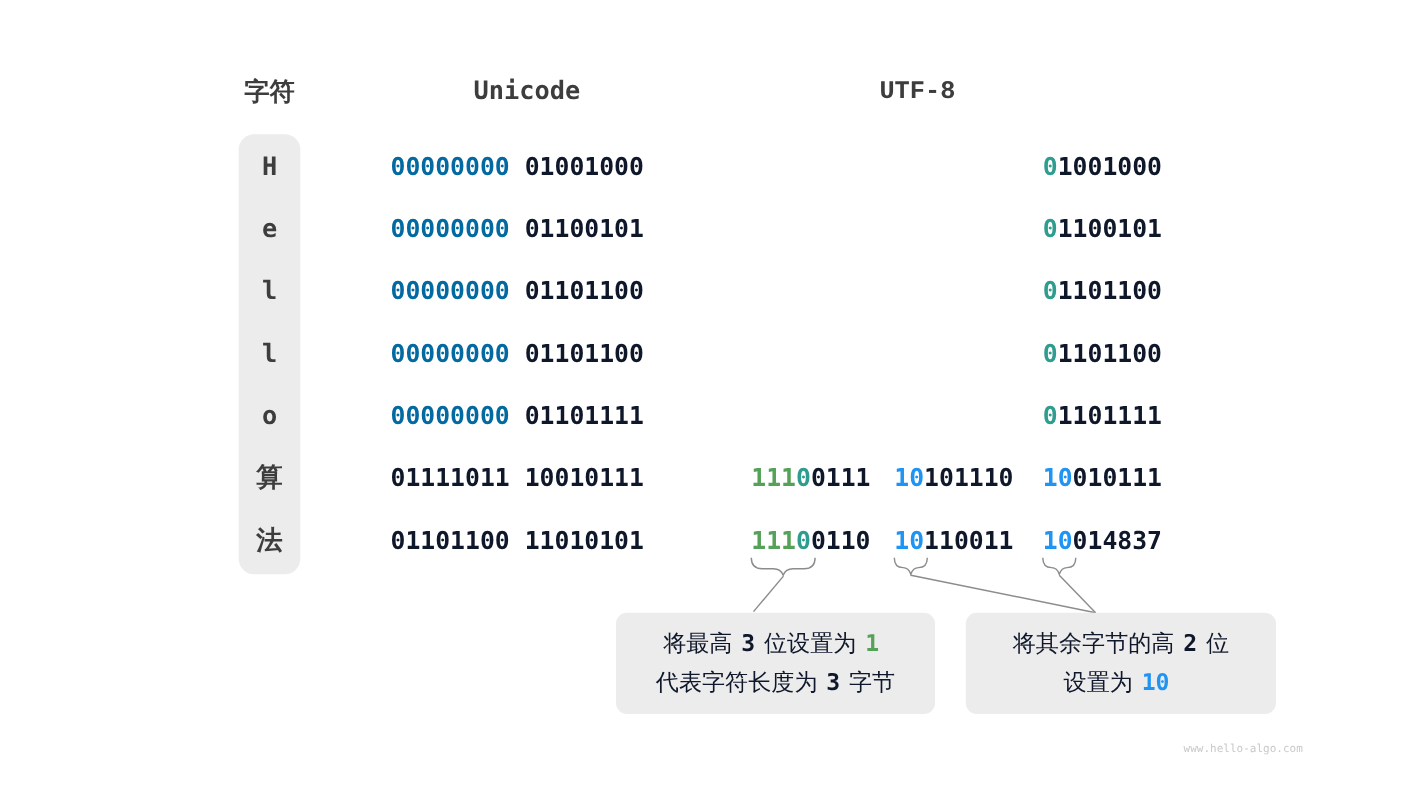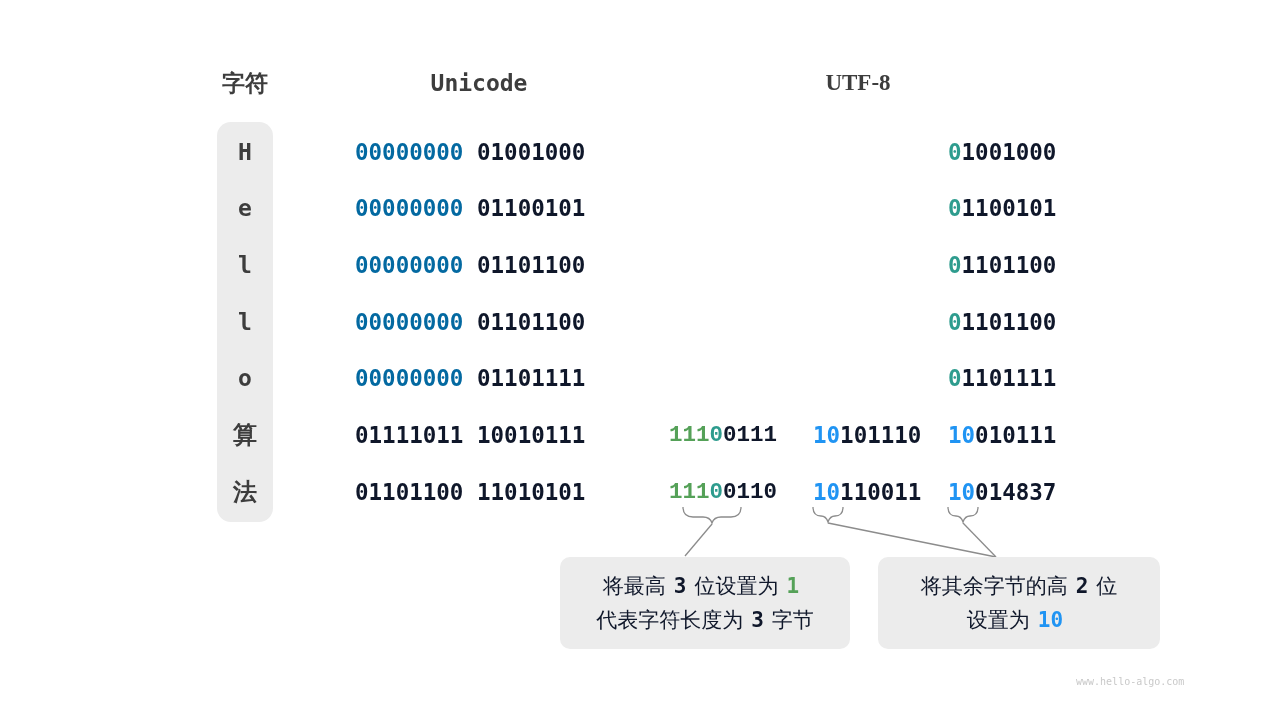--- a/index.html
+++ b/index.html
@@ -5,34 +5,34 @@
   html,body{margin:0;padding:0;background:#ffffff;}
   .canvas{
     position:relative;width:1280px;height:720px;background:#ffffff;overflow:hidden;
     font-family:"Liberation Sans","DejaVu Sans",sans-serif;color:#3d3d3d;border-radius:15px;
   }
   
   .hdr{position:absolute;top:68px;height:30px;line-height:30px;transform:translateX(-50%);
        font-weight:bold;font-size:23px;color:#3d3d3d;white-space:nowrap;}
   .hdr-char{left:245px;}
   .hdr-unicode{left:479px;font-family:"DejaVu Sans Mono","Liberation Mono",monospace;}
-  .hdr-utf8{left:858px;font-family:Liberation Serif, serif;}
+  .hdr-utf8{left:834px;font-family:Liberation Mono, monospace;}
   
   .char-col-bg{position:absolute;left:217px;top:122px;width:56px;height:400px;
        background:#ececec;border-radius:14px;}
   
   .row{position:absolute;left:0;width:1280px;height:30px;line-height:30px;}
   .cell-char{position:absolute;left:245px;transform:translateX(-50%);
        font-family:"DejaVu Sans Mono","Liberation Mono",monospace;
        font-weight:bold;font-size:23px;color:#3d3d3d;white-space:nowrap;}
   .row.cjk .cell-char{font-family:"Liberation Sans","DejaVu Sans",sans-serif;font-size:24px;}
   .byte{position:absolute;font-family:"DejaVu Sans Mono","Liberation Mono",monospace;
        font-size:22.5px;font-weight:600;white-space:pre;letter-spacing:0px;}
   .u0{left:355px;} .u1{left:477px;}
-  .b0{left:669px;font-family:Liberation Mono, monospace;} .b1{left:813px;} .b2{left:948px;}
+  .b0{left:683px;} .b1{left:813px;} .b2{left:948px;}
   .seg-dark{color:#0f172a;} .seg-gray{color:#0369a1;}
   .seg-teal{color:#2e9c8e;font-weight:800;}
   .seg-green{color:#55a158;font-weight:800;}
   .seg-blue{color:#2094f3;font-weight:800;}
   
   .overlay{position:absolute;left:0;top:0;width:1280px;height:720px;pointer-events:none;}
   .overlay path{stroke:#8c8c8c;stroke-width:1.3;fill:none;}
   
   .callout{position:absolute;top:557px;height:92px;background:#ececec;border-radius:10px;
        display:flex;flex-direction:column;align-items:center;justify-content:center;

